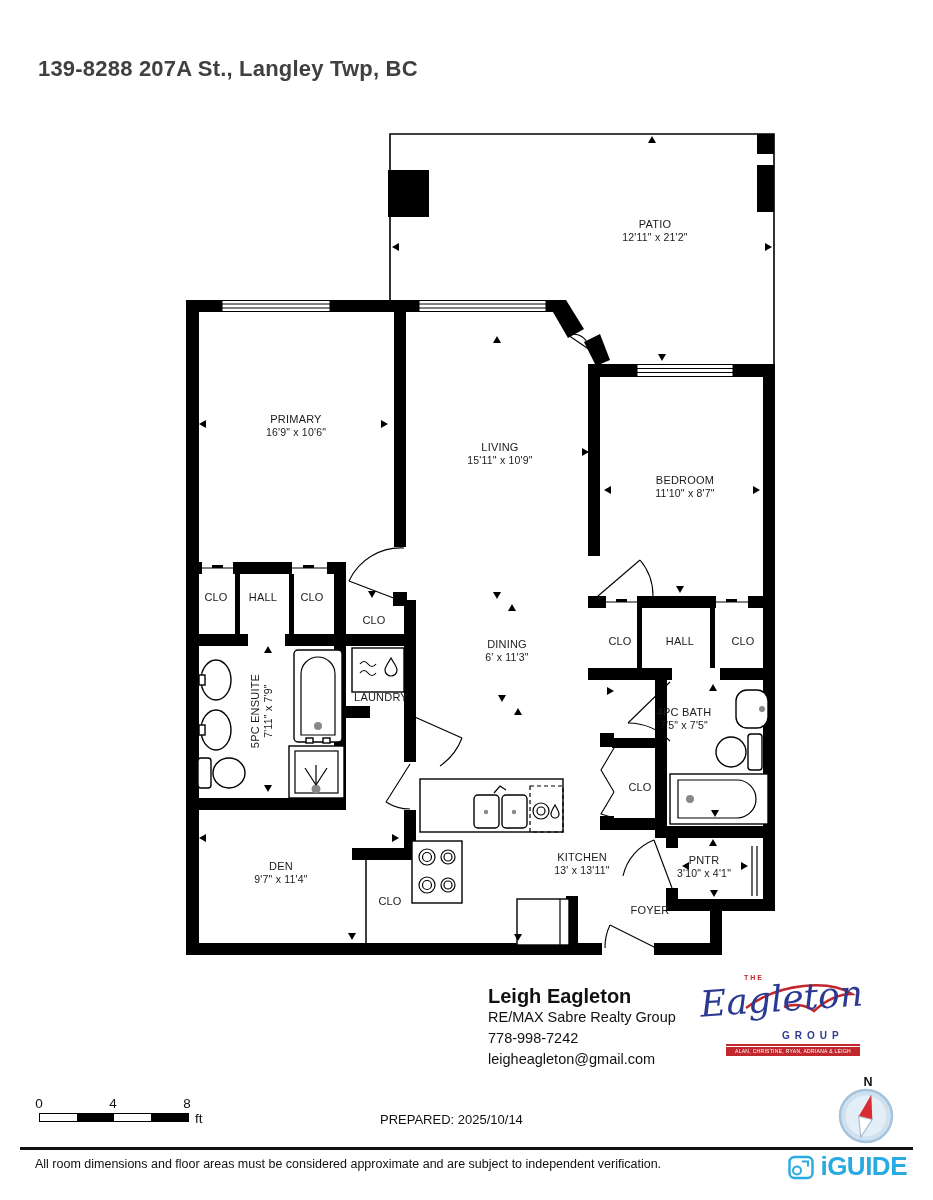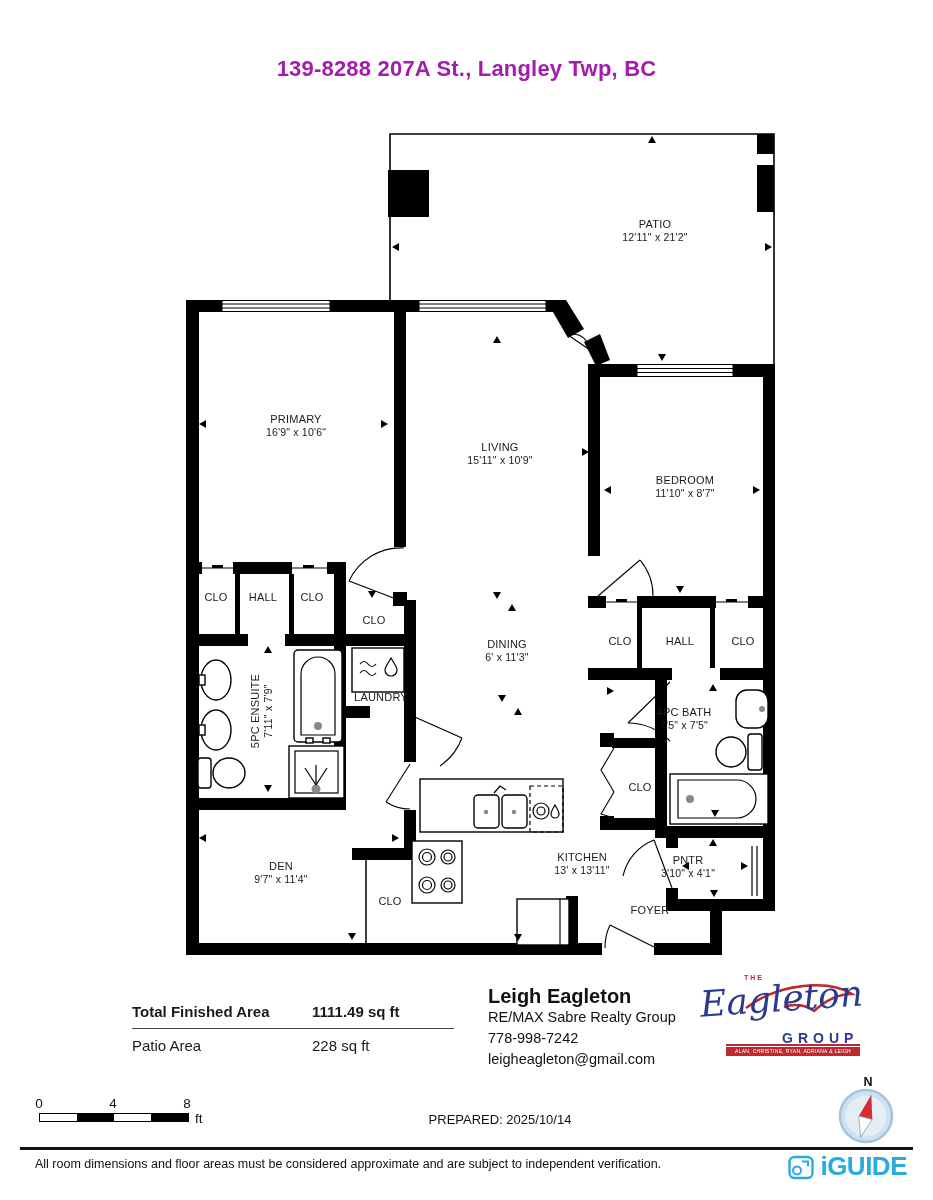--- a/index.html
+++ b/index.html
@@ -1,19 +1,19 @@
 <!DOCTYPE html>
 <html><head>
 <meta charset="utf-8">
 <style>
   html,body{margin:0;padding:0;background:#fff;}
   .page{position:relative;width:933px;height:1200px;background:#fff;overflow:hidden;
         font-family:"Liberation Sans",sans-serif;color:#1a1a1a;}
-  .title{position:absolute;top:56px;left:0;right:0;text-align:center;
-         font-size:22px;font-weight:bold;letter-spacing:.2px;color:#a21caf;}
+  .title{position:absolute;top:56px;left:0;right:0;text-align:left;
+         font-size:22px;font-weight:bold;letter-spacing:.2px;color:#404040;padding-left:38px;}
   svg.plan{position:absolute;left:0;top:0;}
   .blk{fill:#000;stroke:none;}
   .thin{fill:none;stroke:#000;stroke-width:1.6;}
   .fix{fill:#fff;stroke:#000;stroke-width:1.4;}
   .fixl{fill:none;stroke:#000;stroke-width:1.2;}
   .door{fill:none;stroke:#000;stroke-width:1.1;}
   .win{fill:#fff;stroke:#000;stroke-width:1;}
   .arr{fill:#000;}
   .rlabel{position:absolute;transform:translate(-50%,-50%);text-align:center;
           font-size:11px;line-height:1.3;letter-spacing:.2px;white-space:nowrap;color:#1a1a1a;}
@@ -25,31 +25,31 @@
   .srow .lab{width:180px;}
   .srow.b{font-weight:bold;border-bottom:1.5px solid #444;}
   
   .agent{position:absolute;left:488px;top:986px;font-size:14.5px;line-height:21px;color:#111;}
   .agent .name{font-weight:bold;font-size:20px;}
   
   .tlogo{position:absolute;left:698px;top:974px;width:170px;height:92px;}
   .tlogo .lthe{position:absolute;left:46px;top:0;font-size:7px;letter-spacing:2px;color:#c1272d;font-weight:bold;}
   .tlogo .lscript{position:absolute;left:2px;top:4px;font-family:"DejaVu Serif",serif;
         font-style:italic;font-size:36px;color:#2b3990;transform:rotate(-4deg);white-space:nowrap;}
-  .tlogo .lgroup{position:absolute;left:84px;top:56px;font-size:14px;letter-spacing:5px;color:#2b3990;font-weight:bold;}
+  .tlogo .lgroup{position:absolute;left:84px;top:56px;font-size:10px;letter-spacing:5px;color:#2b3990;font-weight:bold;}
   .tlogo .lline{position:absolute;left:28px;top:70px;width:134px;height:1.5px;background:#c1272d;}
   .tlogo .lbanner{position:absolute;left:28px;top:73px;width:134px;height:9px;background:#c1272d;
         color:#fff;font-size:5px;line-height:9px;text-align:center;letter-spacing:.3px;white-space:nowrap;overflow:hidden;}
   
   .scale{position:absolute;left:35px;top:1096px;width:190px;height:32px;font-size:13.5px;color:#111;}
   .scale .tick{position:absolute;top:0;transform:translateX(-50%);}
   .scale .bar{position:absolute;left:4px;top:17px;width:148px;height:7px;border:1px solid #000;display:flex;}
   .scale .bar div{height:100%;}
   .scale .unit{position:absolute;left:160px;top:15px;text-align:center;}
-  .prepared{position:absolute;left:380px;top:1112px;width:240px;text-align:center;font-size:13px;color:#111;}
+  .prepared{position:absolute;left:380px;top:1112px;width:240px;text-align:left;font-size:13px;color:#111;}
   .compass{position:absolute;left:833px;top:1072px;}
   
   .fline{position:absolute;left:20px;top:1147px;width:893px;height:3px;background:#111;}
   .disc{position:absolute;left:35px;top:1157px;font-size:12.5px;color:#111;}
   .iguide{position:absolute;right:26px;top:1151px;display:flex;align-items:center;gap:5px;}
   .iguide .brand{font-size:26px;font-weight:600;color:#29abe2;letter-spacing:-.5px;}
 </style>
 </head>
 <body>
 
@@ -291,21 +291,21 @@
       <div class="dims">7'5" x 7'5"</div>
   </div>
   <div class="rlabel" style="left:582px;top:864px">
     <div>KITCHEN</div>
       <div class="dims">13' x 13'11"</div>
   </div>
   <div class="rlabel" style="left:281px;top:873px">
     <div>DEN</div>
       <div class="dims">9'7" x 11'4"</div>
   </div>
-  <div class="rlabel" style="left:688px;top:867px">
+  <div class="rlabel" style="left:704px;top:867px">
     <div>PNTR</div>
       <div class="dims">3'10" x 4'1"</div>
   </div>
   <div class="rlabel" style="left:381px;top:697px">
     <div>LAUNDRY</div>
   </div>
   <div class="rlabel" style="left:650px;top:910px">
     <div>FOYER</div>
   </div>
   <div class="rlabel" style="left:263px;top:597px">
@@ -329,30 +329,20 @@
   <div class="rlabel" style="left:743px;top:641px">
       <div>CLO</div>
     </div>
   <div class="rlabel" style="left:640px;top:787px">
       <div>CLO</div>
     </div>
   <div class="rlabel" style="left:390px;top:901px">
       <div>CLO</div>
     </div>
 
-  <div class="summary">
-    <div class="srow b">
-      <div class="lab">Total Finished Area</div>
-      <div>1111.49 sq ft</div>
-    </div>
-    <div class="srow">
-      <div class="lab">Patio Area</div>
-      <div>228 sq ft</div>
-    </div>
-  </div>
 
   <div class="agent">
     <div class="name">Leigh Eagleton</div>
     <div>RE/MAX Sabre Realty Group</div>
     <div>778-998-7242</div>
     <div>leigheagleton@gmail.com</div>
   </div>
 
   <div class="tlogo">
     <svg width="170" height="92" style="position:absolute;left:0;top:0">

